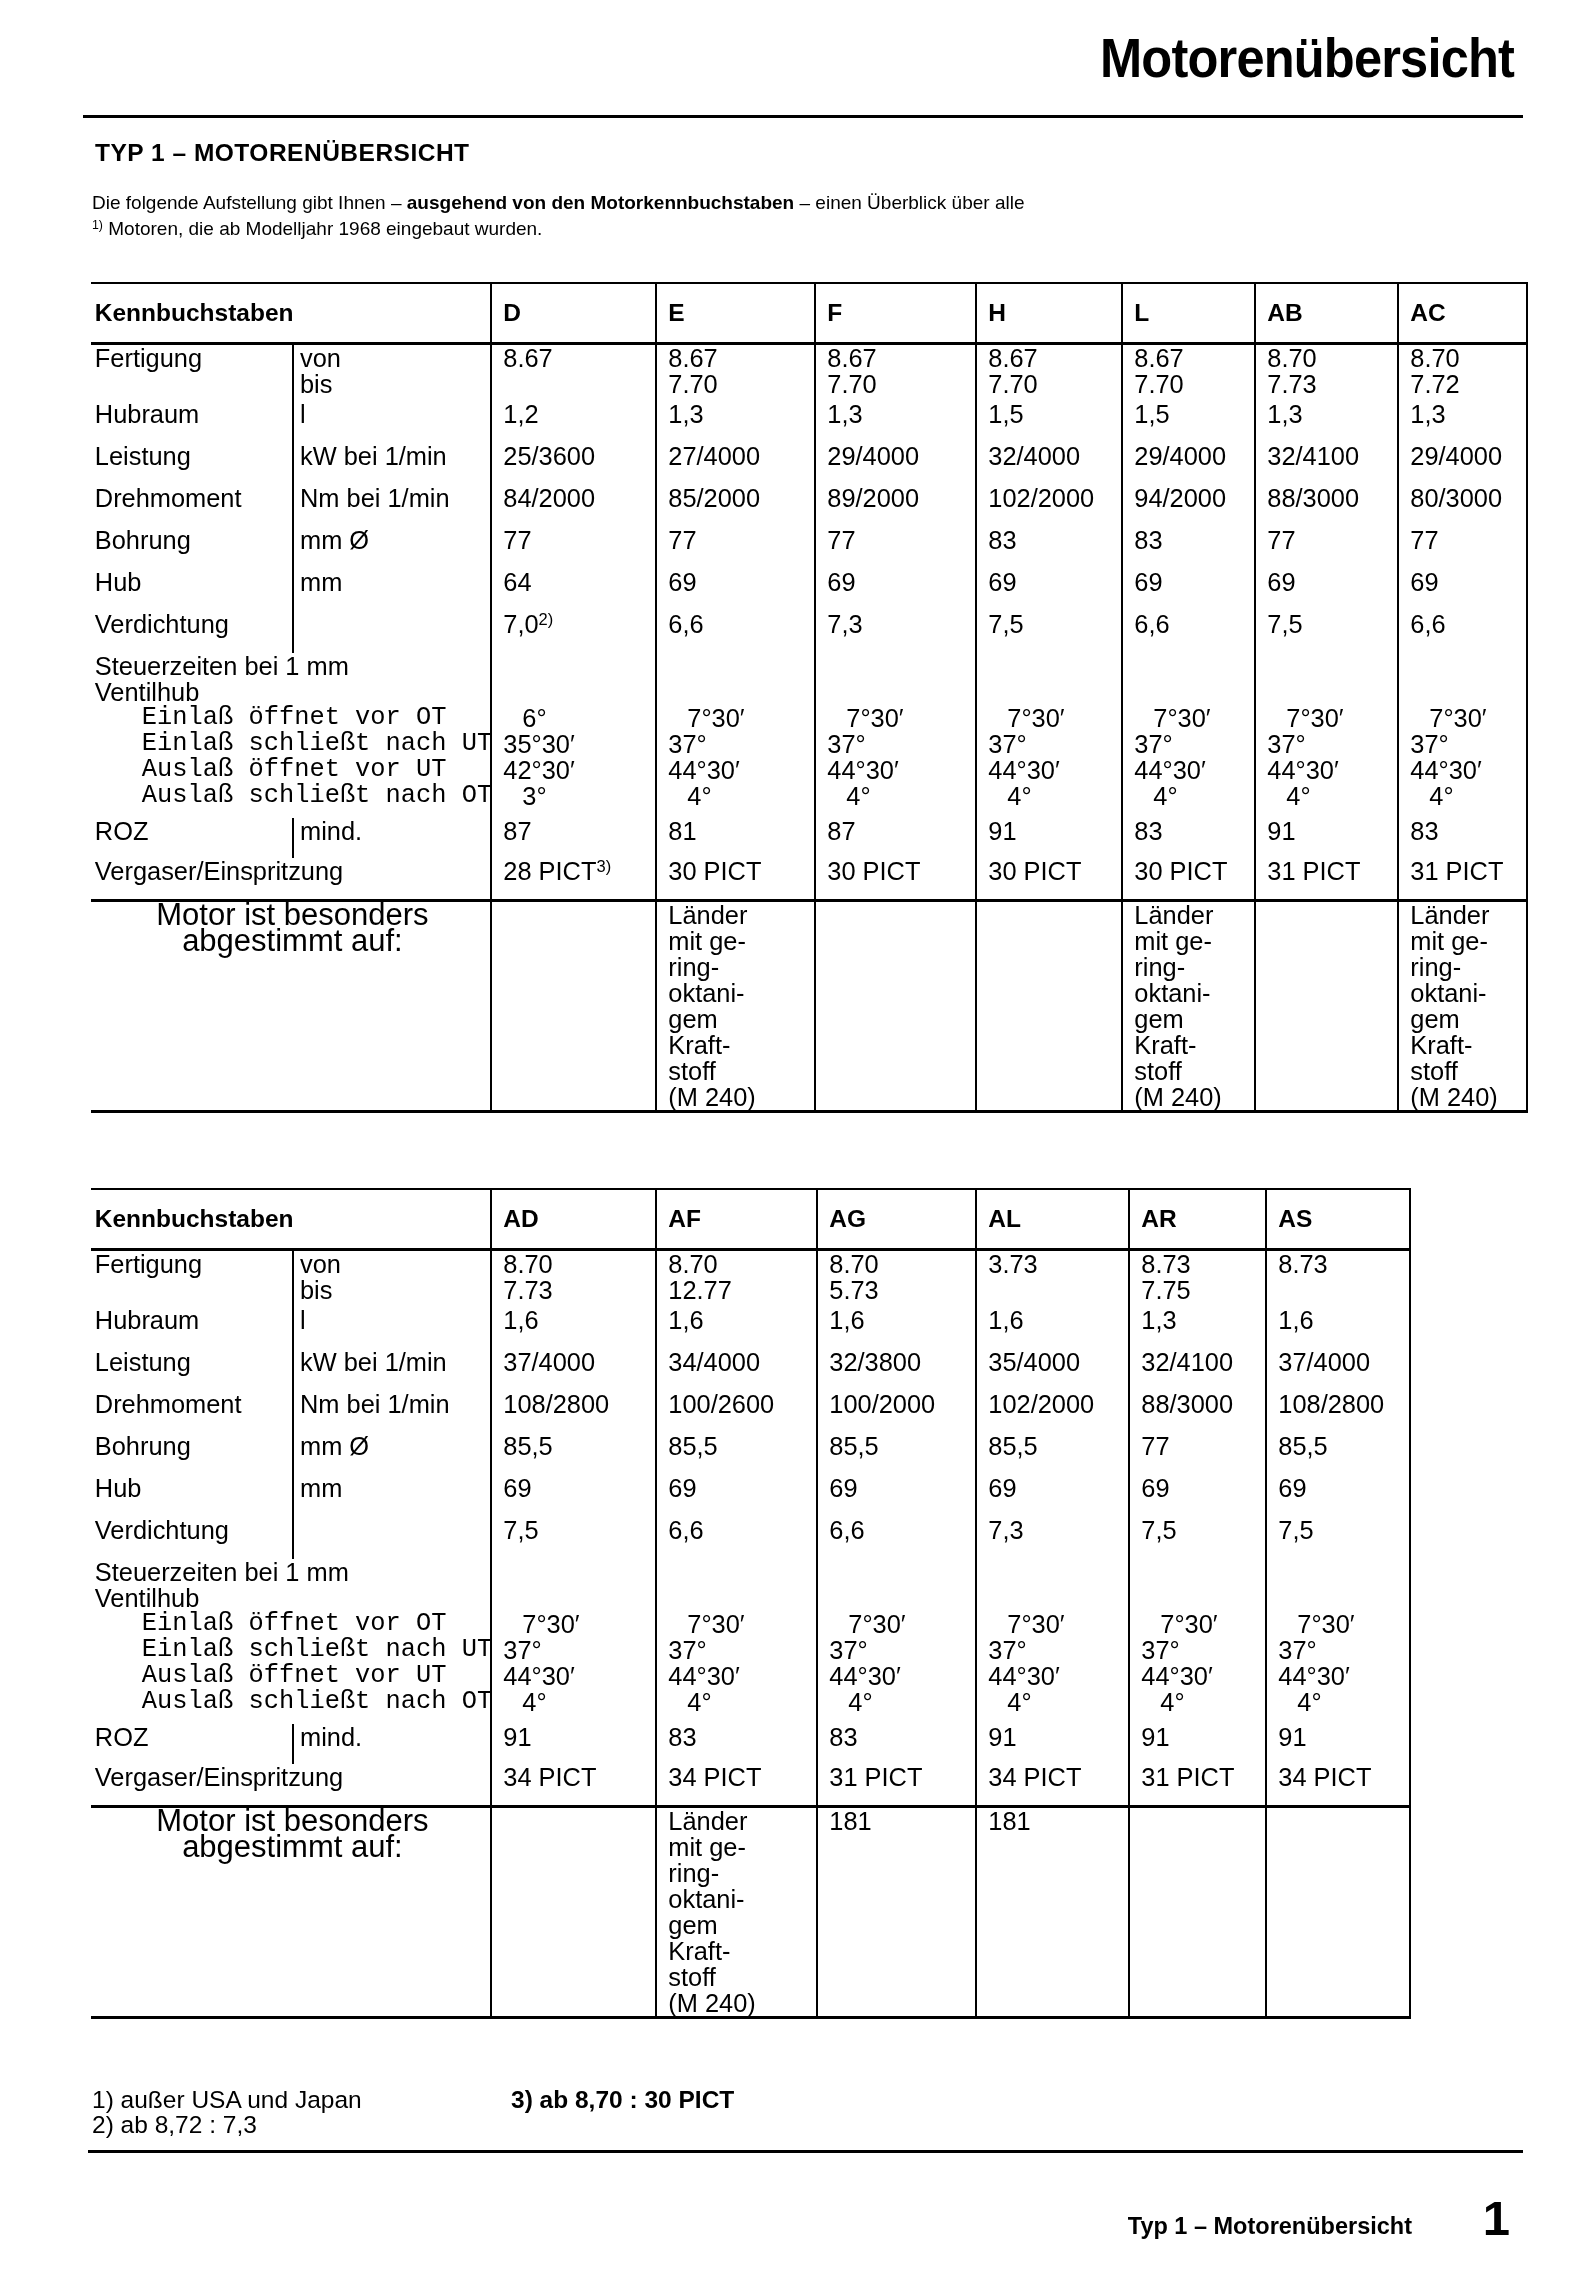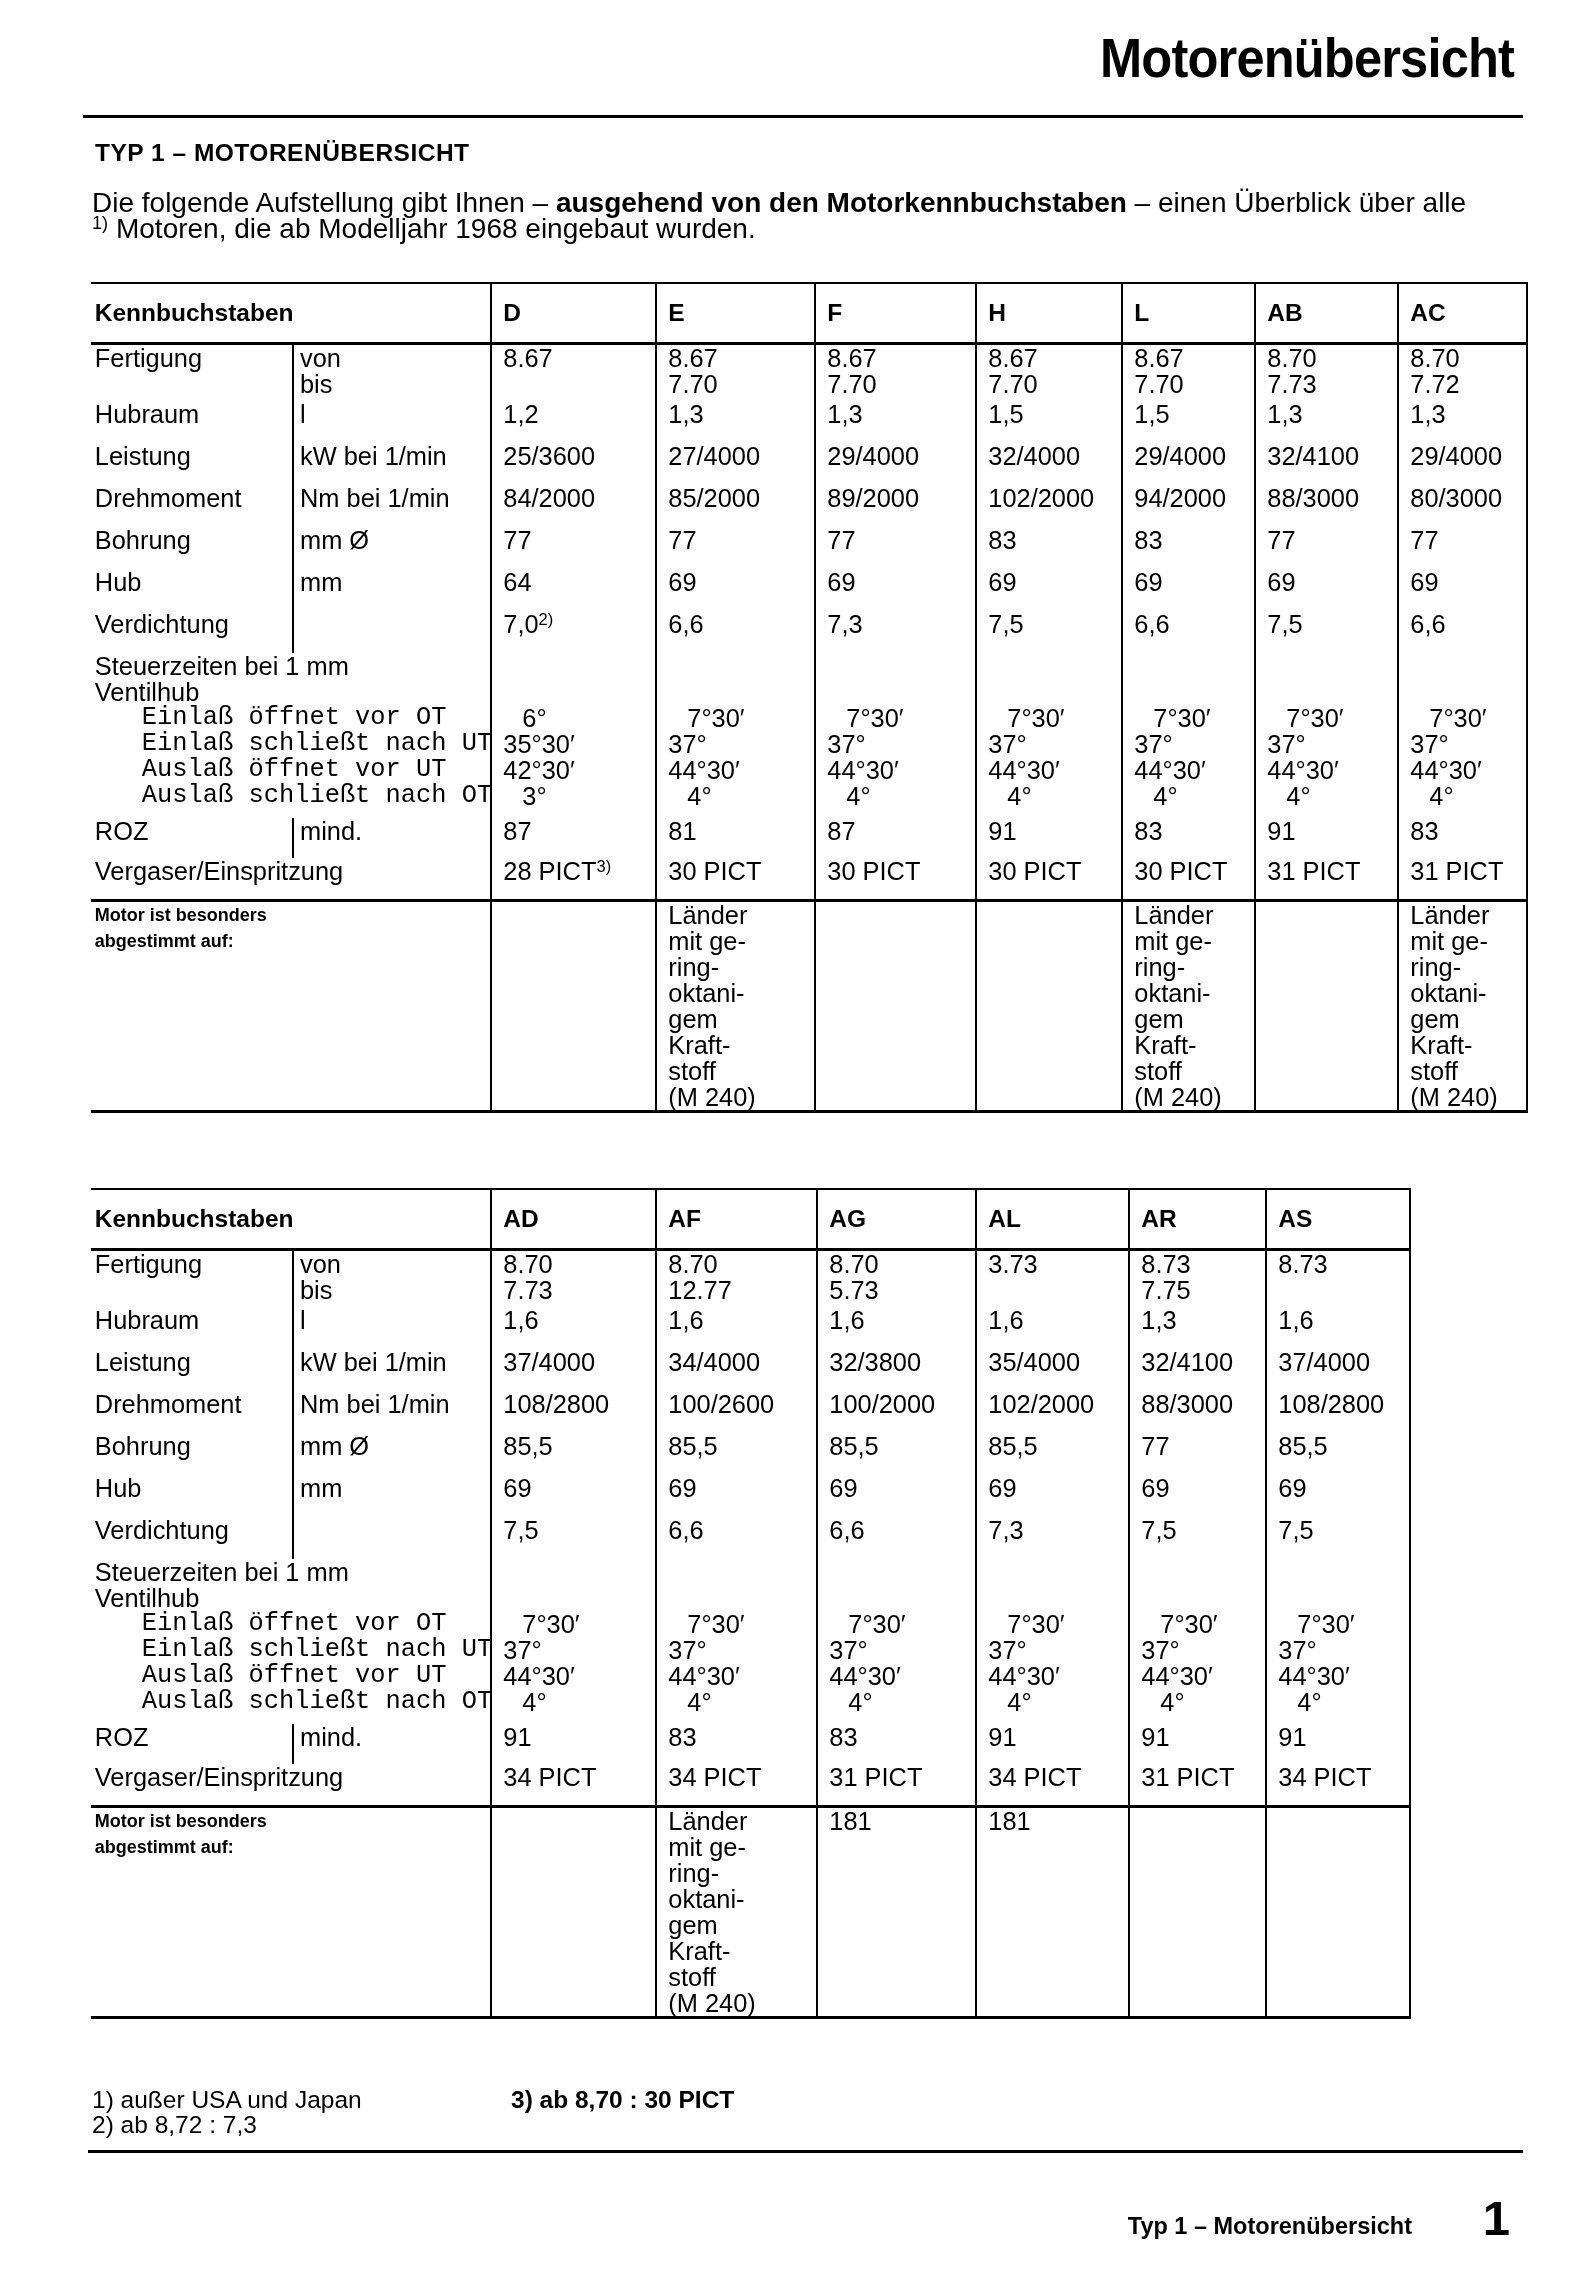--- a/index.html
+++ b/index.html
@@ -1,37 +1,37 @@
 <!DOCTYPE html>
 <html style="font-size:15px"><head>
 <meta charset="utf-8">
 <style>
   html, body { margin:0; padding:0; background:#ffffff; }
   body { width:1591px; height:2295px; position:relative; color:#000; font-family:"Liberation Sans", sans-serif; overflow:hidden; }
   .page-title { position:absolute; right:77px; top:26px; font-size:55px; font-weight:bold; letter-spacing:-0.9px; transform:scaleX(0.92); transform-origin:right; }
   .rule { position:absolute; left:83px; right:68px; height:2.8px; background:#000; }
   .section-title { position:absolute; left:95px; top:139px; font-size:24.5px; font-weight:bold; letter-spacing:0.5px; }
-  .intro { position:absolute; left:92px; top:190px; width:1450px; font-size:28px; line-height:26px; }
+  .intro { position:absolute; left:92px; top:190px; width:1450px; font-size:19px; line-height:26px; }
   .intro b { font-weight:bold; }
   sup { font-size:0.65em; vertical-align:0.5em; line-height:0; }
 
   table.engines { position:absolute; left:91px; border-collapse:collapse; font-size:25.4px; line-height:26px; table-layout:fixed; }
   table.engines td, table.engines th { border-left:2.8px solid #000; border-right:2.8px solid #000; padding:0 0 0 11.3px; vertical-align:top; text-align:left; white-space:nowrap; }
   table.engines th { font-weight:bold; font-size:24.5px; height:58px; vertical-align:middle; border-top:2.8px solid #000; border-bottom:3.8px solid #000; }
   table.engines th.label-head { border-left:none; padding-left:3.8px; }
   table.engines td.lbl { border-left:none; padding-left:3.8px; }
   table.engines td.unit { border-left:none; border-right:2.8px solid #000; padding-left:6px; }
   table.engines td.lbl.span { border-right:2.8px solid #000; }
   .r-fert td { padding-top:15px; height:56px; }
   .r-std td { height:42px; padding-top:5.6px; }
   .r-steuer td { padding-top:5.6px; height:165px; }
   .r-roz td { height:40px; padding-top:3.8px; }
   .r-verg td { height:41px; padding-top:1.9px; }
   .r-motor td { border-top:3.8px solid #000; border-bottom:3.8px solid #000; padding-top:3.8px; }
-  .r-motor td.lbl { font-weight:bold; font-size:18px; }
+  .r-motor td.lbl { font-weight:normal; font-size:31px;text-align:center; }
   .sublbl { padding-left:47px; display:block;font-family:Liberation Mono, monospace; }
   .valstack span { display:block; }
   .valstack .ind { padding-left:19px; }
   .mlines span { display:block; }
   .foot { position:absolute; font-size:24.5px; line-height:26px;text-align:right; }
   .running { position:absolute; right:179px; top:2213px; font-size:23.5px; font-weight:bold; }
   .pageno { position:absolute; right:81px; top:2190px; font-size:49px; font-weight:bold; }
 </style>
 </head>
 <body>

